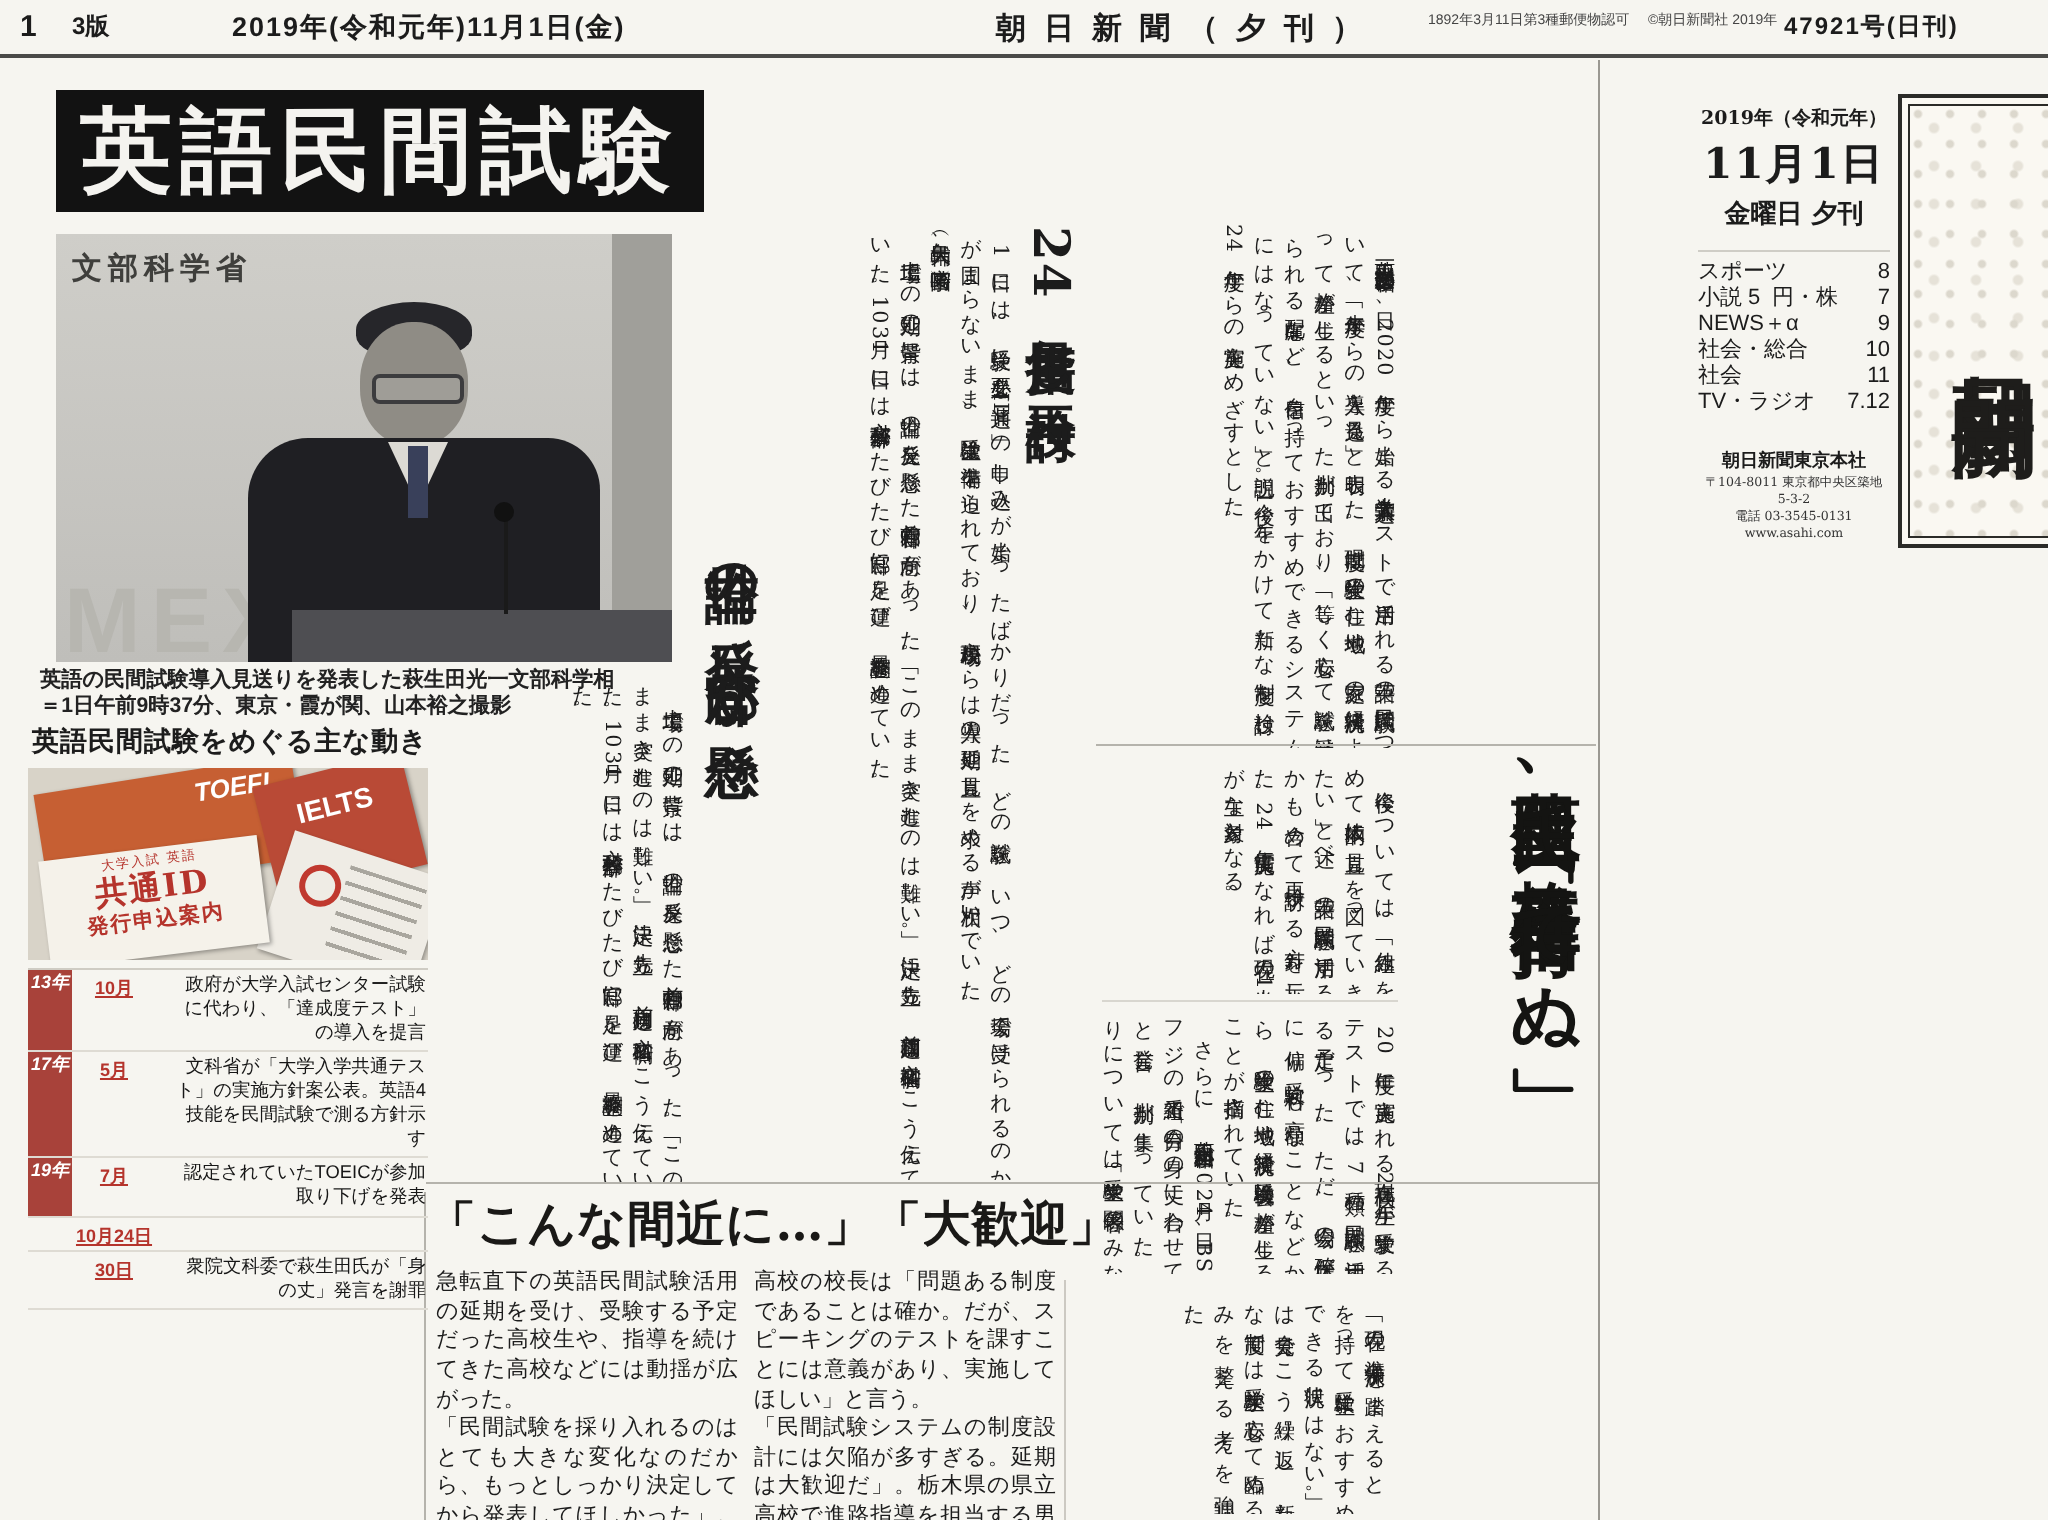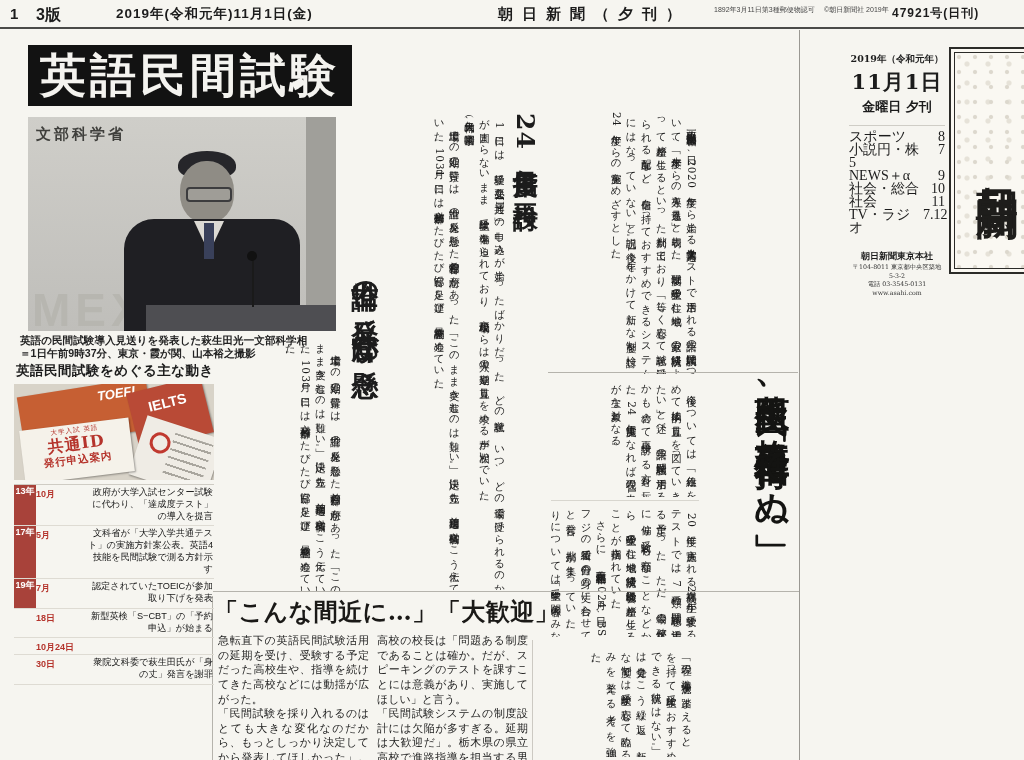--- a/index.html
+++ b/index.html
@@ -6,37 +6,37 @@
   .page{position:relative;width:1024px;height:760px;background:#f6f5f0;overflow:hidden;
         font-family:"DejaVu Serif","Liberation Serif",serif;color:#1c1c1c;}
   .abs{position:absolute;}
   .pre{white-space:pre-line;}
   .sans{font-family:"Liberation Sans","DejaVu Sans",sans-serif;}
 
   
   .topbar{position:absolute;top:0;left:0;width:1024px;height:27px;}
   .topbar span{position:absolute;top:5px;}
   .tb-page{left:10px;font-size:15px;font-weight:bold;}
-  .tb-edition{left:36px;font-size:16px;font-weight:bold;top:7px;}
+  .tb-edition{left:36px;font-size:12px;font-weight:bold;top:7px;}
   .tb-date{left:116px;font-size:13.5px;font-weight:bold;letter-spacing:1px;}
   .tb-masthead{left:498px;font-size:15px;font-weight:bold;letter-spacing:9px;top:4px;}
   .tb-postal{left:714px;font-size:7px;color:#444;top:10px;}
   .tb-copy{left:824px;font-size:7px;color:#444;top:10px;}
   .tb-issue{left:892px;font-size:12px;font-weight:bold;top:7px;letter-spacing:1px;}
   .rule-top{top:27px;left:0;width:1024px;height:2px;background:#4a4a48;}
   .v-main-right{left:799px;top:30px;width:1px;height:730px;background:#9a9892;}
 
   
   .nameplate{left:806px;top:47px;width:202px;height:231px;display:flex;margin-left:41px;}
   .np-left{width:102px;padding:2px 4px 0 2px;box-sizing:border-box;}
   .np-year{font-size:9.5px;font-weight:bold;text-align:center;margin-top:4px;}
   .np-date{font-size:21px;font-weight:bold;text-align:center;letter-spacing:1px;margin-top:2px;}
   .np-day{font-size:13px;font-weight:bold;text-align:center;margin-top:2px;}
   .np-index{margin-top:9px;border-top:1px solid #cfcdc6;padding-top:4px;}
-  .idx-row{display:flex;font-size:14px;line-height:13px;font-family:Liberation Serif, serif;justify-content:flex-end;}
+  .idx-row{display:flex;font-size:11px;line-height:13px;font-family:Liberation Sans, sans-serif;justify-content:flex-end;}
   .idx-l{flex:1;}
   .idx-m{margin-right:4px;}
   .idx-p{width:22px;text-align:right;}
   .np-office{font-size:9px;font-weight:bold;text-align:center;margin-top:16px;}
   .np-addr,.np-tel{font-size:6.6px;text-align:center;color:#333;transform:scale(.95);}
   .np-frame{width:96px;height:227px;border:2.5px solid #2b2b28;background:#faf8f2;box-sizing:border-box;padding:3px;}
   .np-inner{width:100%;height:100%;border:1.2px solid #2b2b28;box-sizing:border-box;display:flex;
             align-items:center;justify-content:center;
             background-image:radial-gradient(circle at 4px 4px,#dcd8cd 1.5px,transparent 2.6px),
                              radial-gradient(circle at 12px 11px,#e6e2d8 2px,transparent 3.2px);
@@ -113,23 +113,23 @@
                background:repeating-linear-gradient(180deg,#a9a69e 0 2px,transparent 2px 8px);}
   .card-id{left:8px;top:40px;width:110px;height:54px;background:#f5f2ea;transform:rotate(-7deg);
            text-align:center;color:#b5342c;box-sizing:border-box;padding-top:2px;}
   .id-small{font-size:6.5px;letter-spacing:1px;}
   .id-big{font-size:16px;font-weight:bold;letter-spacing:1px;line-height:1.1;}
   .id-sub{font-size:10.5px;font-weight:bold;letter-spacing:1px;}
 
   .timeline{margin-top:4px;border-top:1px solid #cfccc4;}
   .tl-row{display:grid;grid-template-columns:22px 46px 1fr;border-bottom:1px solid #dedbd3;
           font-family:"Liberation Sans","DejaVu Sans",sans-serif;}
-  .tl-year{font-size:9px;font-weight:bold;line-height:1.05;text-align:center;padding-top:2px;color:transparent;}
+  .tl-year{font-size:9px;font-weight:bold;line-height:1.05;text-align:center;padding-top:2px;color:transparent;font-style:italic;}
   .tl-year:not(:empty){background:#a8423a;color:#fff;}
-  .tl-date{font-size:9px;font-weight:bold;color:#b5342c;text-align:left;padding:3px 4px 0 0;}
+  .tl-date{font-size:9px;font-weight:bold;color:#b5342c;text-align:center;padding:3px 4px 0 0;text-decoration:underline;}
   .tl-text{font-size:9.2px;line-height:1.28;padding:2px 1px 3px 2px;color:#161616;text-align:right;}
 </style>
 </head>
 <body>
 
 <div class="page">
 
   <div class="topbar sans">
     <span class="tb-page">1</span>
     <span class="tb-edition">3版</span>
@@ -273,25 +273,20 @@
         <div class="tl-date">5月</div>
         <div class="tl-text">文科省が「大学入学共通テスト」の実施方針案公表。英語4技能を民間試験で測る方針示す</div>
       </div>
       <div class="tl-row">
         <div class="tl-year">19年</div>
         <div class="tl-date">7月</div>
         <div class="tl-text">認定されていたTOEICが参加取り下げを発表</div>
       </div>
       <div class="tl-row">
         <div class="tl-year"></div>
-        <div class="tl-date">18日</div>
-        <div class="tl-text">新型英検「S−CBT」の「予約申込」が始まる</div>
-      </div>
-      <div class="tl-row">
-        <div class="tl-year"></div>
         <div class="tl-date">10月24日</div>
       </div>
       <div class="tl-row">
         <div class="tl-year"></div>
         <div class="tl-date">30日</div>
         <div class="tl-text">衆院文科委で萩生田氏が「身の丈」発言を謝罪</div>
       </div>
 
     </div>
 

